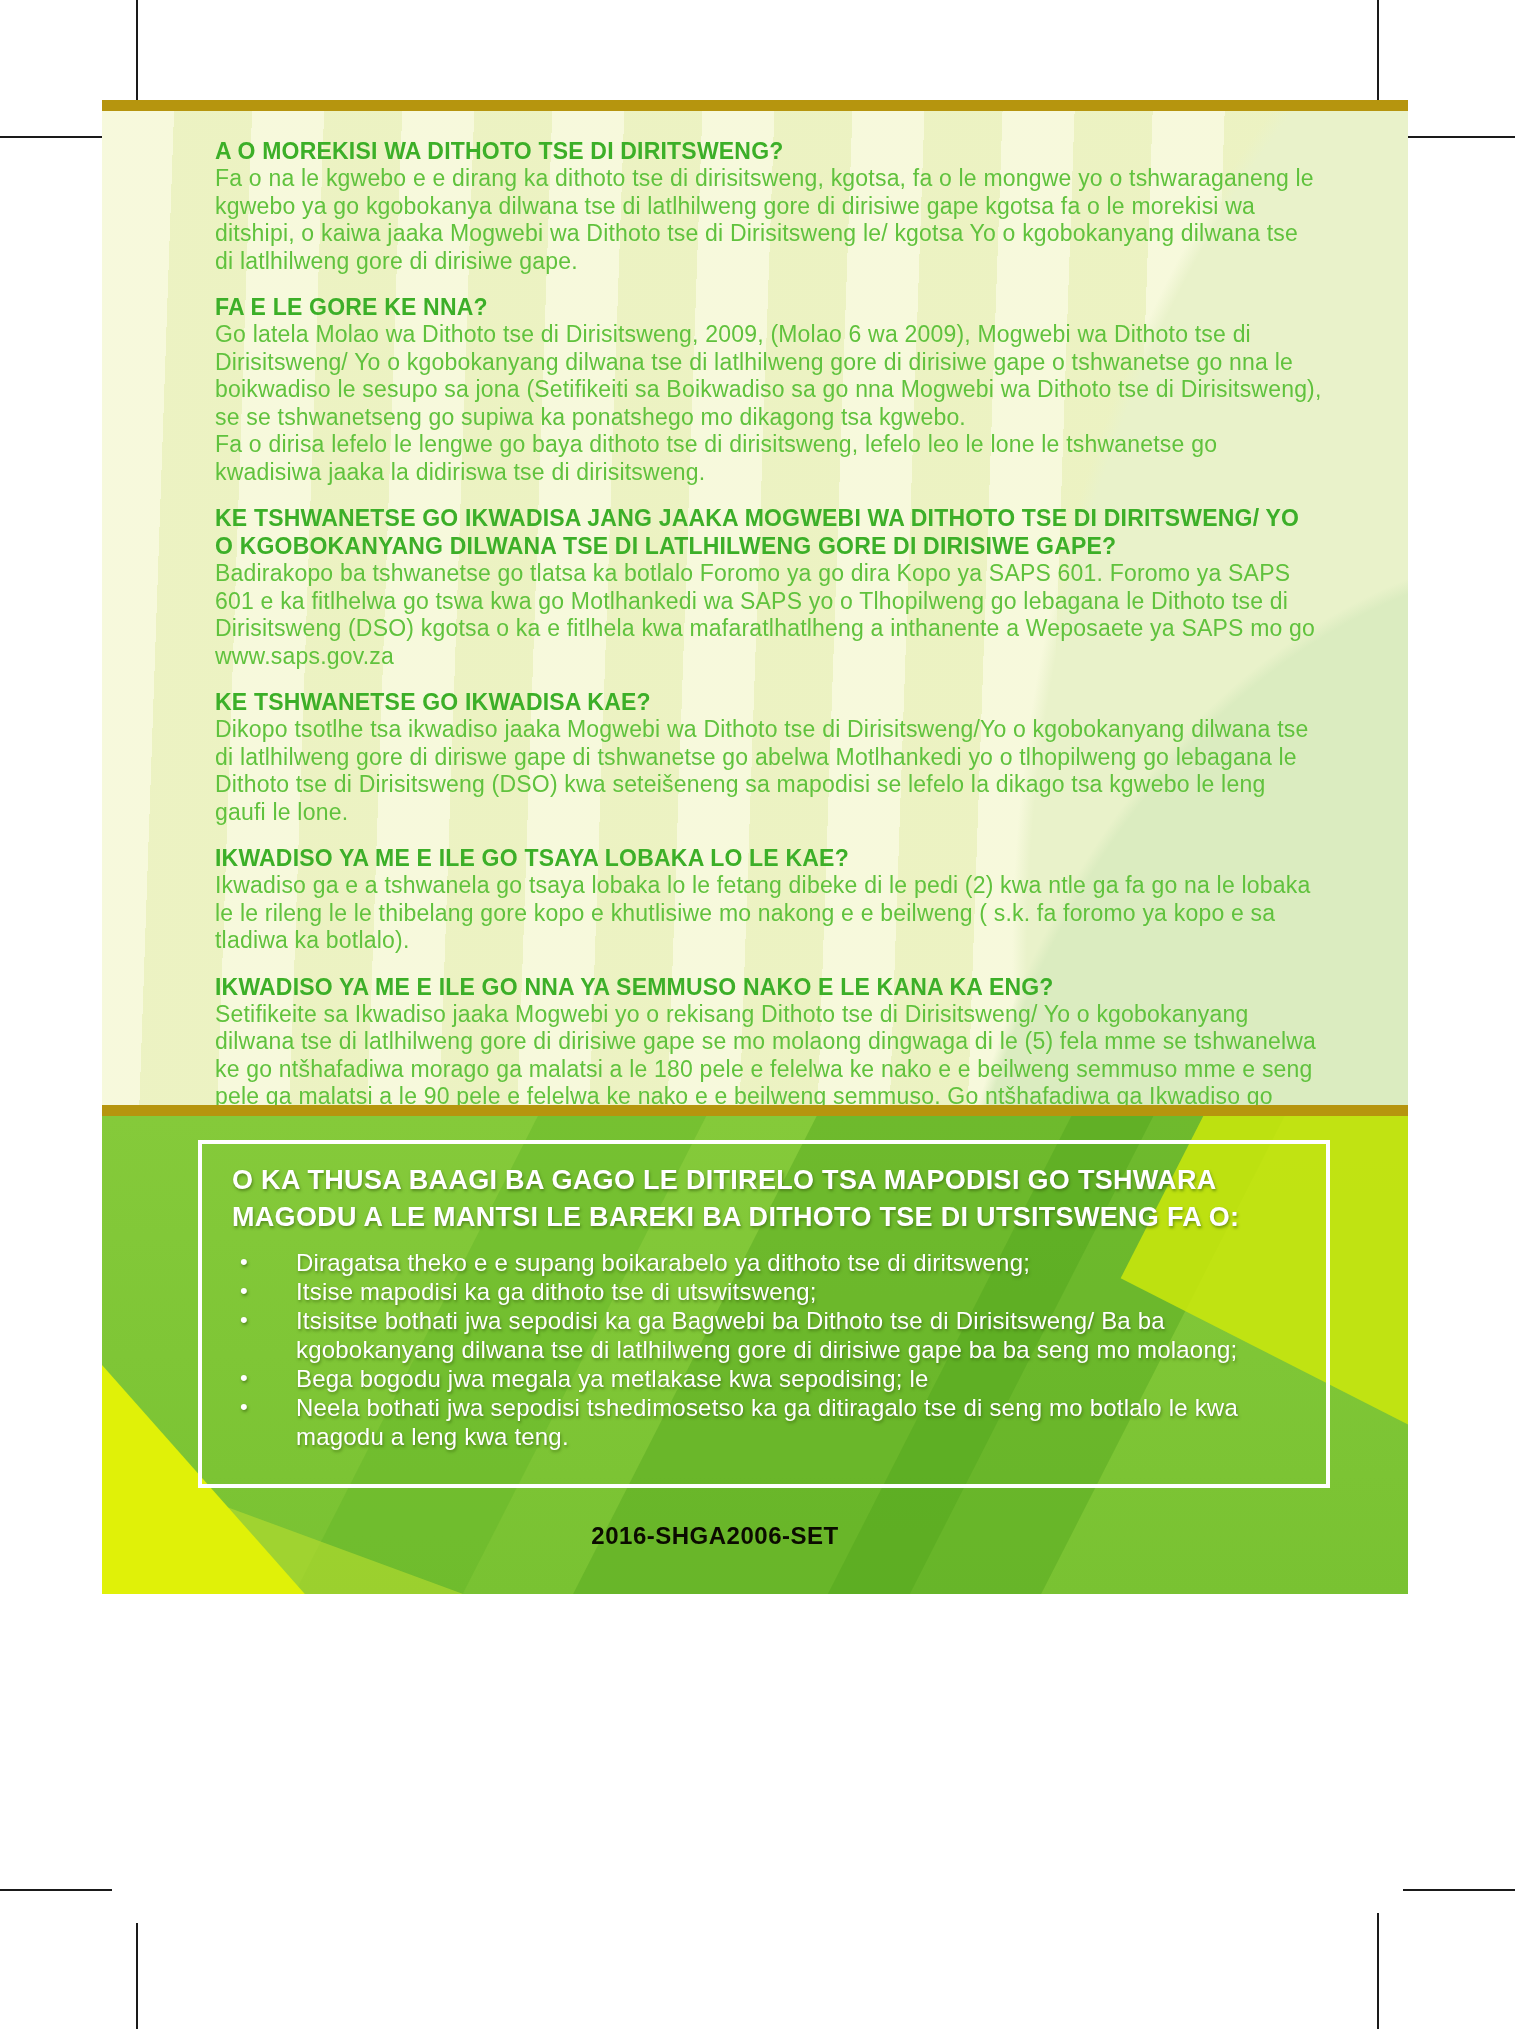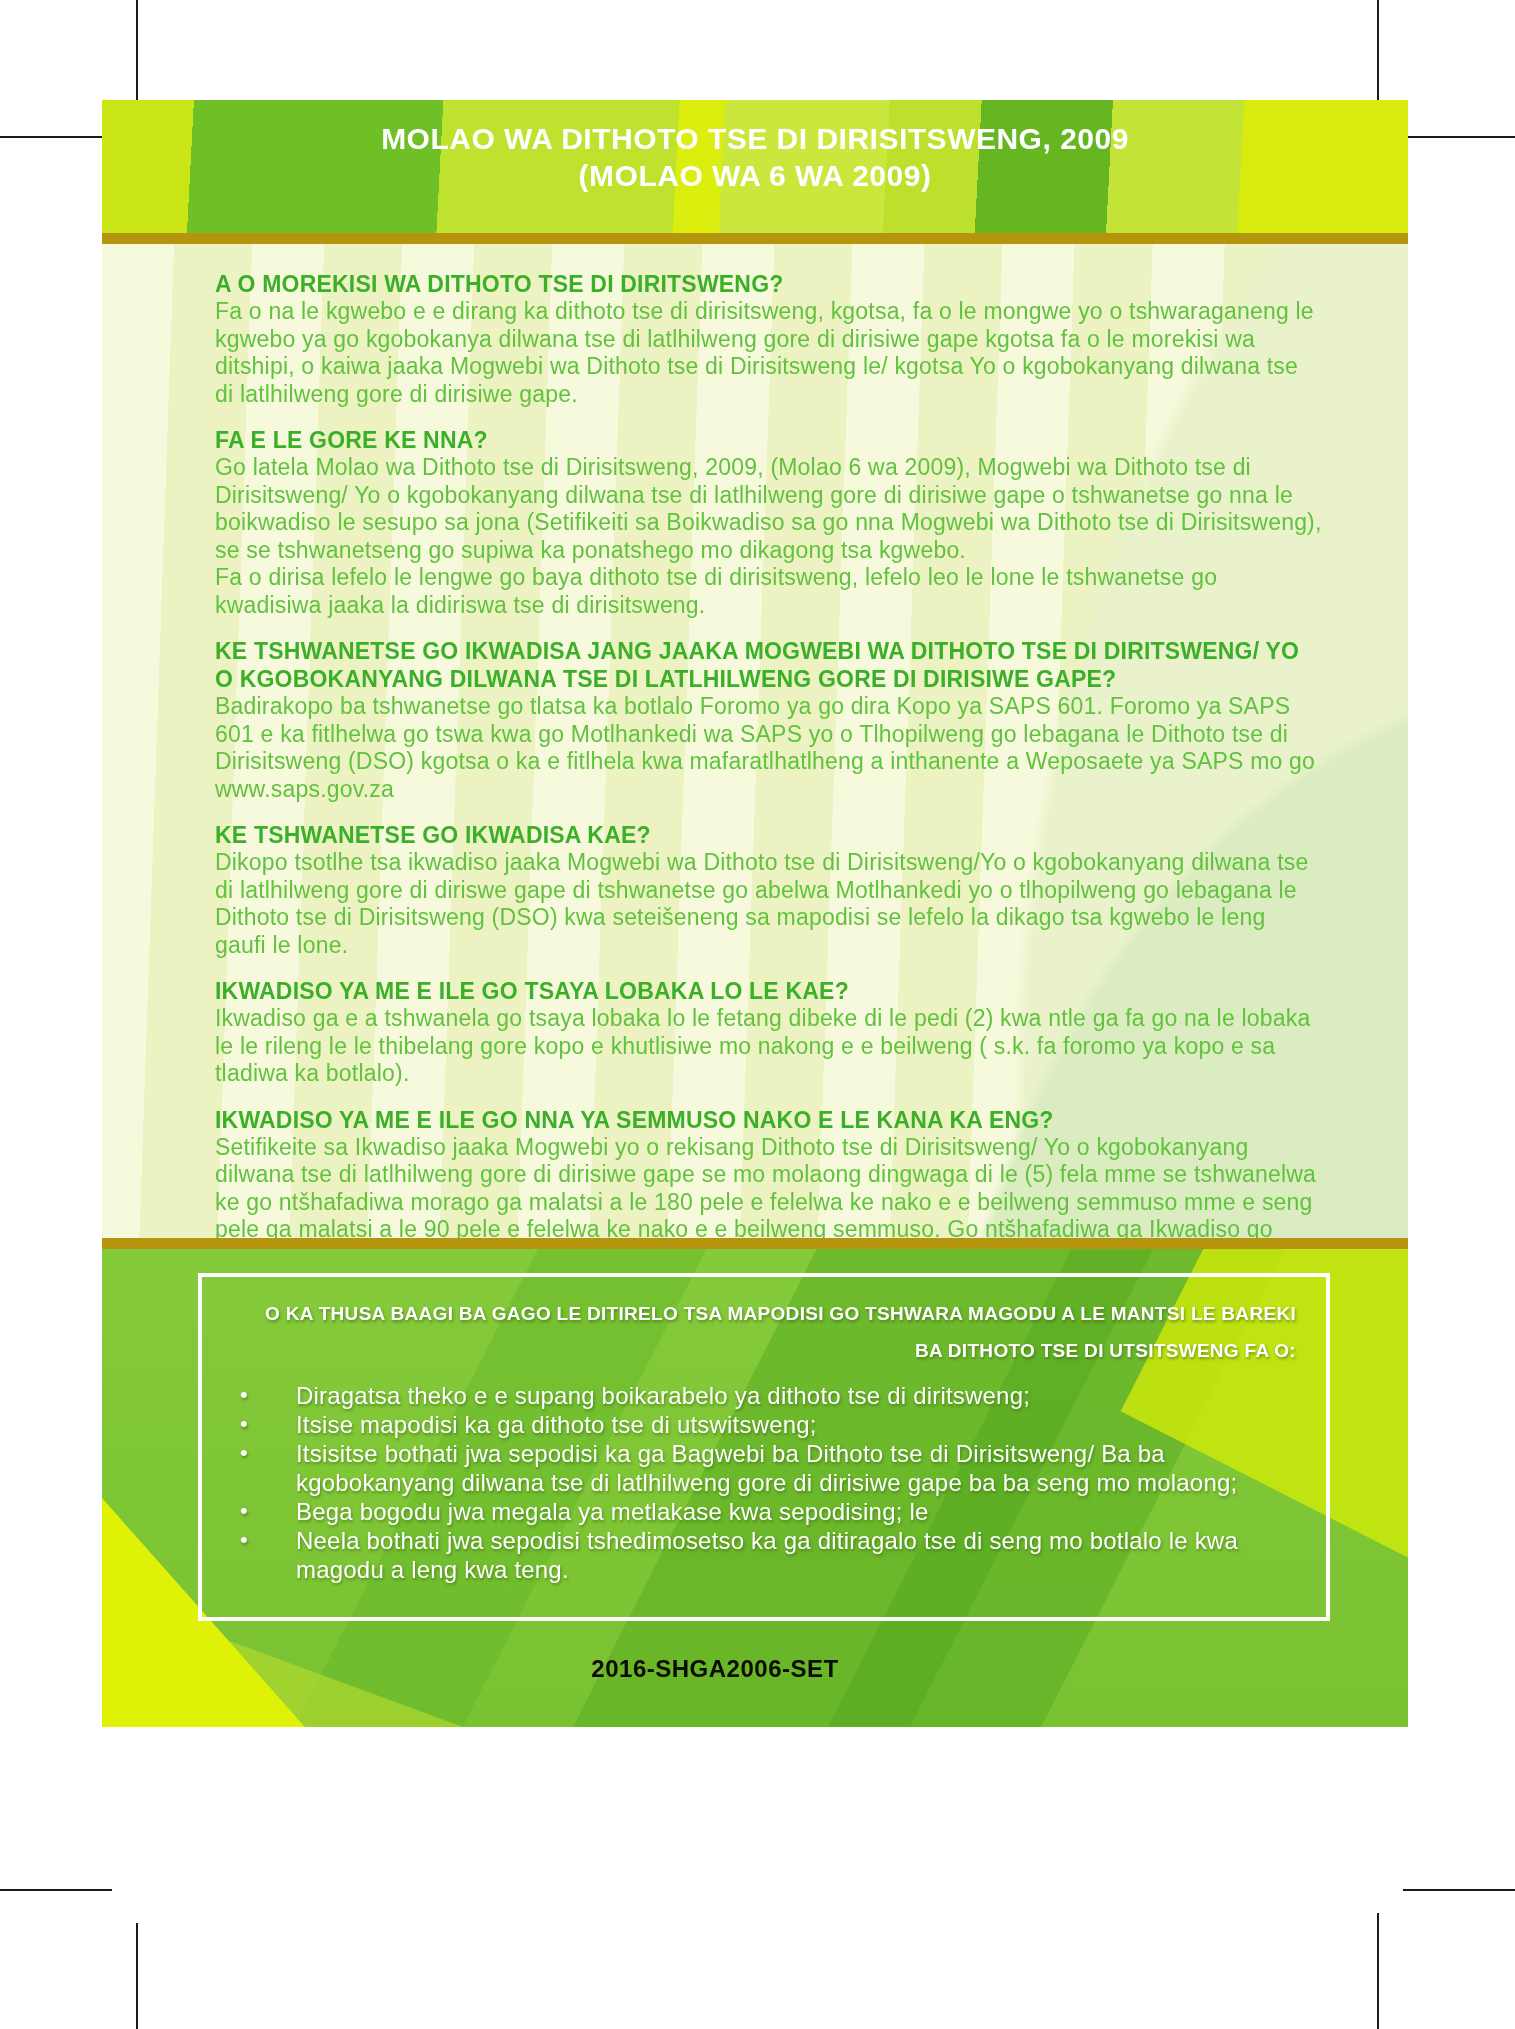--- a/index.html
+++ b/index.html
@@ -43,22 +43,22 @@
   .fx-dark1{top:-120px;left:44%;width:300px;height:180%;background:#58aa20;opacity:.50;transform:rotate(27deg);}
   .fx-dark2{top:-120px;left:63%;width:190px;height:180%;background:#4ea31c;opacity:.40;transform:rotate(27deg);}
   .fx-dark3{top:-120px;left:22%;width:150px;height:180%;background:#63b527;opacity:.45;transform:rotate(27deg);}
   .fx-lime-tr{top:-160px;right:-120px;width:330px;height:420px;background:#cbe80c;opacity:.85;transform:rotate(27deg);}
   .fx-lime-bl{bottom:-2px;left:0;width:330px;height:330px;background:#e0f108;
     clip-path:polygon(0 100%, 0 30%, 62% 100%);}
   .fx-lime-bl2{bottom:-2px;left:0;width:470px;height:300px;background:#b9dd2e;opacity:.6;
     clip-path:polygon(0 100%, 0 55%, 78% 100%);}
   .highlight-box{position:relative;margin:24px 78px 0 96px;border:4px solid #ffffff;
     box-sizing:border-box;min-height:348px;padding:18px 30px 16px 30px;}
-  .highlight-box h2{margin:0 0 12px 0;color:#ffffff;font-weight:bold;font-size:19px;line-height:37px;
-    letter-spacing:0.3px;text-shadow:1px 2px 3px rgba(50,90,10,0.55);text-align:right;}
+  .highlight-box h2{margin:0 0 12px 0;color:#ffffff;font-weight:bold;font-size:27px;line-height:37px;
+    letter-spacing:0.3px;text-shadow:1px 2px 3px rgba(50,90,10,0.55);}
   .highlight-box ul{list-style:none;margin:0;padding:0;}
   .highlight-box li{position:relative;padding-left:64px;color:#ffffff;font-size:24px;line-height:29px;
     letter-spacing:0.2px;text-shadow:1px 2px 3px rgba(50,90,10,0.55);}
   .highlight-box li::before{content:"\2022";position:absolute;left:8px;top:-1px;font-size:22px;}
   .doc-code{position:relative;margin:34px 80px 0 0;text-align:center;color:#0b0b00;
     font-weight:bold;font-size:24px;letter-spacing:0.5px;}
 </style>
 </head>
 <body>
 
@@ -68,26 +68,20 @@
   <div class="crop h" style="left:0;top:136px;width:112px;"></div>
   <div class="crop v" style="left:1377px;top:0;height:110px;"></div>
   <div class="crop h" style="left:1403px;top:136px;width:112px;"></div>
   <div class="crop h" style="left:0;top:1889px;width:112px;"></div>
   <div class="crop v" style="left:136px;top:1923px;height:106px;"></div>
   <div class="crop h" style="left:1403px;top:1889px;width:112px;"></div>
   <div class="crop v" style="left:1377px;top:1913px;height:116px;"></div>
 
   <div class="poster">
 
-    <header class="title-band">
-      <div class="title-wrap">
-        <div>MOLAO WA DITHOTO TSE DI DIRISITSWENG, 2009</div>
-        <div>(MOLAO WA 6 WA 2009)</div>
-      </div>
-    </header>
 
     <div class="gold-bar"></div>
 
     <main class="content">
 
       <section>
         <h2>A O MOREKISI WA DITHOTO TSE DI DIRITSWENG?</h2>
         <p>Fa o na le kgwebo e e dirang ka dithoto tse di dirisitsweng, kgotsa, fa o le mongwe yo o tshwaraganeng le kgwebo ya go kgobokanya dilwana tse di latlhilweng gore di dirisiwe gape kgotsa fa o le morekisi wa  ditshipi, o kaiwa jaaka Mogwebi wa Dithoto tse di Dirisitsweng  le/ kgotsa Yo o kgobokanyang dilwana tse di latlhilweng gore di dirisiwe gape.</p>
       </section>
 

